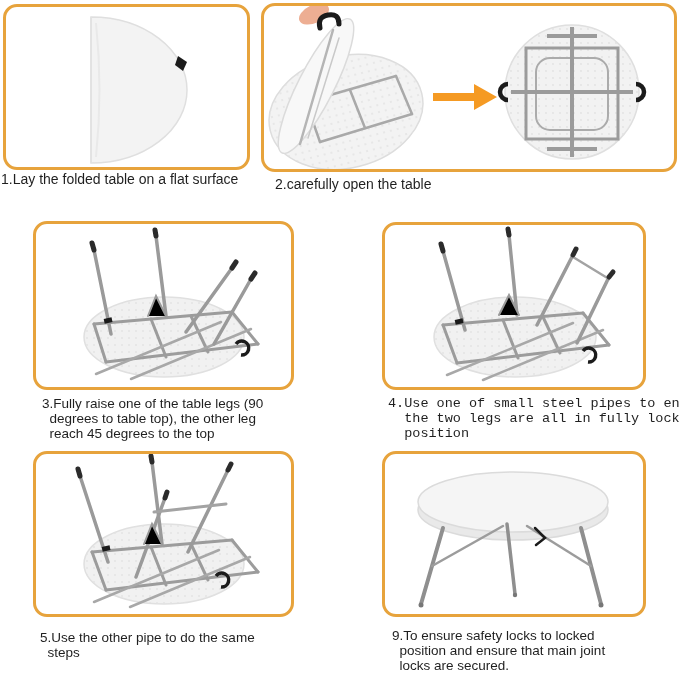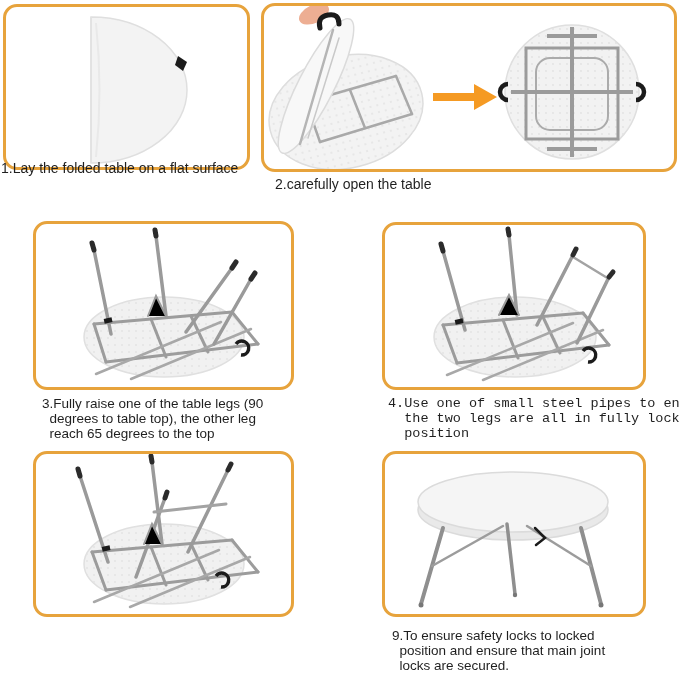--- a/index.html
+++ b/index.html
@@ -20,21 +20,21 @@
   }
   .panel svg{display:block;}
   .caption{
     position:absolute;
     color:#1f1f1f;
     font-size:13.5px;
     line-height:15px;
     white-space:pre;
   }
   .cap-lg{font-size:14px;}
-  .c1{left:1px;top:161px;}
+  .c1{left:1px;top:172px;}
   .c2{left:275px;top:177px;width:416px;text-align:left;}
   .c3{left:42px;top:396px;}
   .c4{left:388px;top:396px;font-family:Liberation Mono, monospace;}
   .c5{left:40px;top:630px;}
   .c6{left:392px;top:628px;}
   .p1{left:3px;top:4px;width:247px;height:166px;}
   .p2{left:261px;top:3px;width:416px;height:169px;}
   .p3{left:33px;top:221px;width:261px;height:169px;}
   .p4{left:382px;top:222px;width:264px;height:168px;}
   .p5{left:33px;top:451px;width:261px;height:166px;}
@@ -239,21 +239,23 @@
         <circle cx="216" cy="151" r="2.5"></circle>
         <circle cx="130" cy="141" r="2.2"></circle>
       </g>
     </svg>
   </div>
 
   <div class="caption cap-lg c1">1.Lay the folded table on a flat surface</div>
   <div class="caption cap-lg c2">2.carefully open the table</div>
   <div class="caption c3">3.Fully raise one of the table legs (90
   degrees to table top), the other leg
-  reach 65 degrees to the top</div>
+  reach 45 degrees to the top</div>
   <div class="caption c4">4.Use one of small steel pipes to ensure
   the two legs are all in fully locked
   position</div>
+  <div class="caption c5">5.Use the other pipe to do the same
+  steps</div>
   <div class="caption c6">9.To ensure safety locks to locked
   position and ensure that main joint
   locks are secured.</div>
 
 </div>
 
 </body></html>

